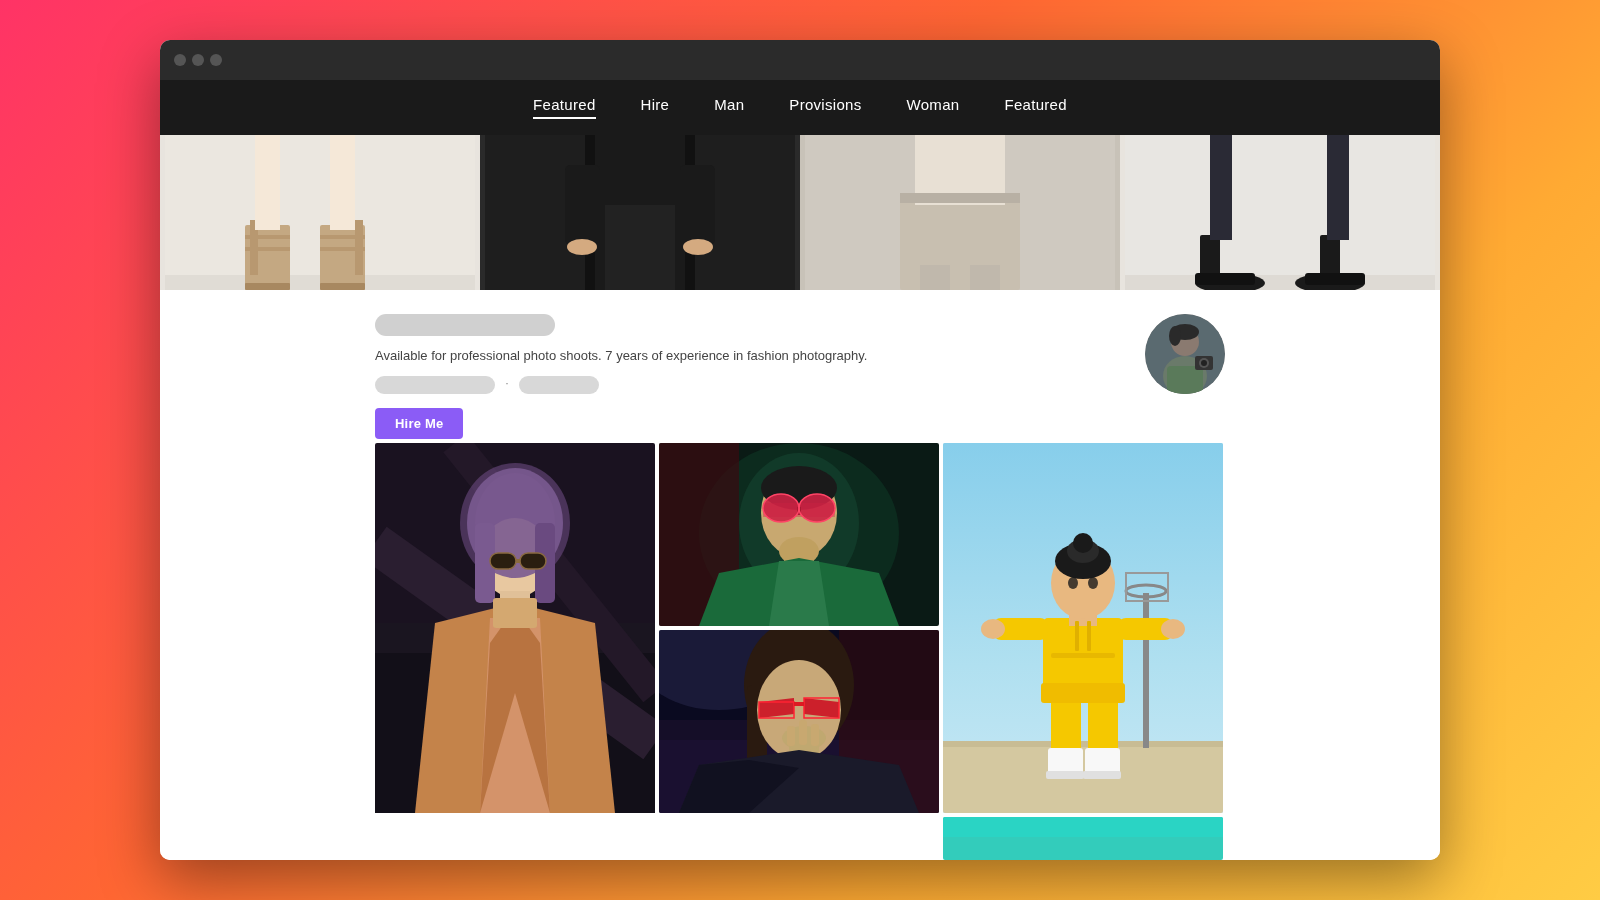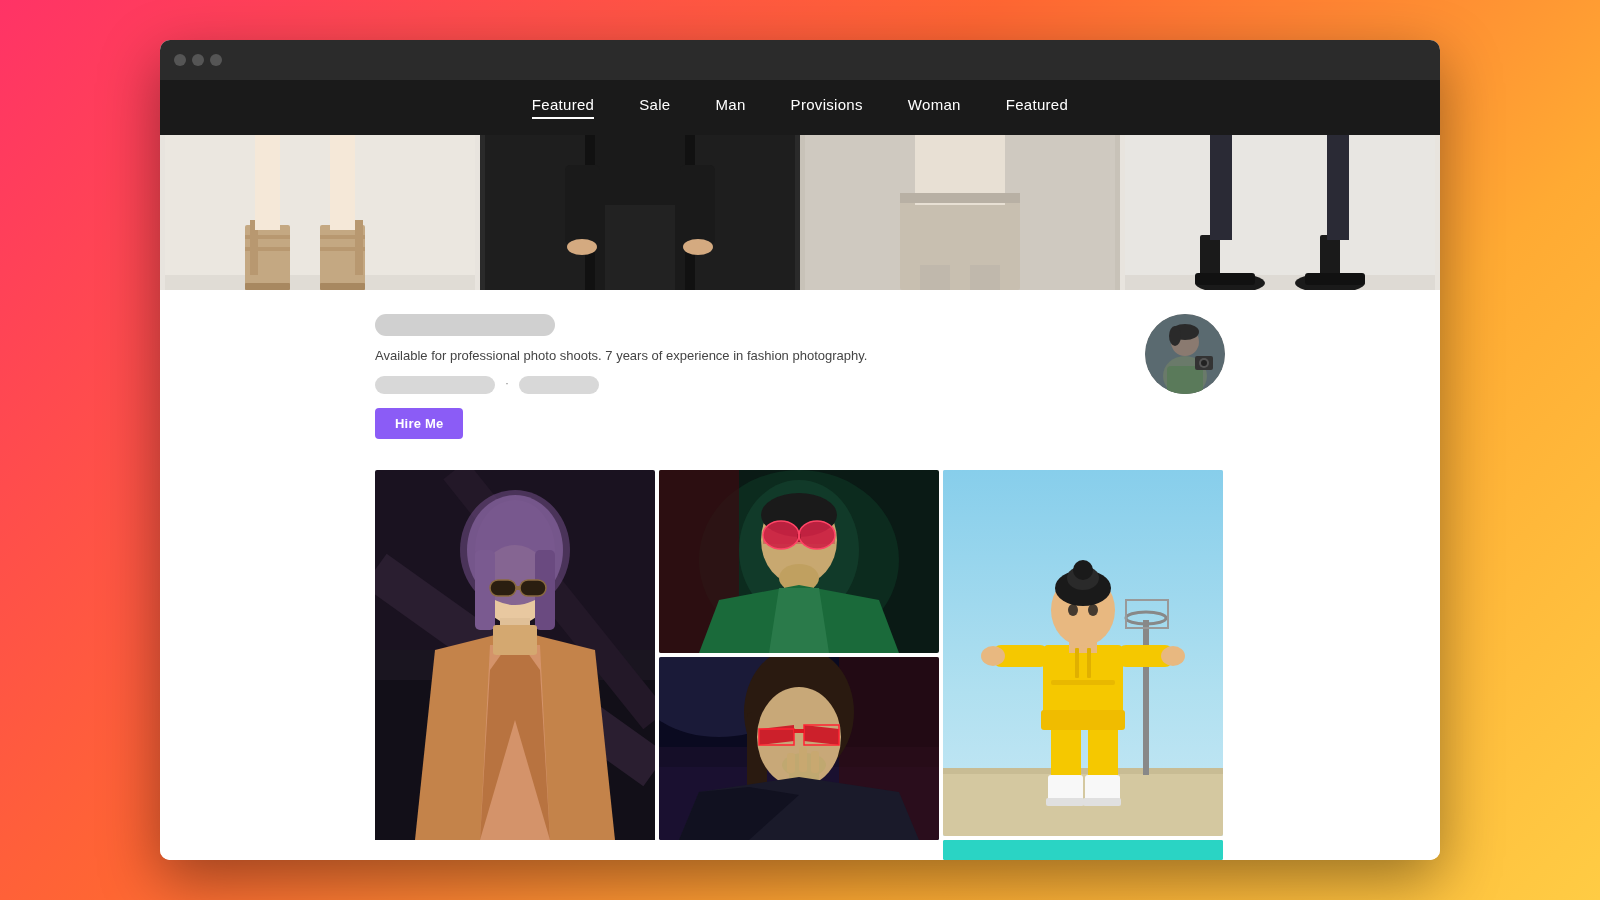--- a/index.html
+++ b/index.html
@@ -127,21 +127,21 @@
     }
 
     
     .fashion-svg {
       width: 100%;
       height: 100%;
     }
 
     
     .profile-section {
-      padding: 24px 0 31px 0;
+      padding: 24px 0 4px 0;
       display: flex;
       align-items: flex-start;
       justify-content: center;
       margin: 0 auto;
       width: 850px;
       flex-shrink: 0;
     }
 
     .profile-left {
       flex: 1;
@@ -274,21 +274,21 @@
       <div class="traffic-light"></div>
       <div class="traffic-light"></div>
     </div>
   </div>
 
   <div class="site-content">
 
     <nav class="nav-bar">
       <ul class="nav-items">
         <li class="nav-item active">Featured</li>
-        <li class="nav-item">Sale</li>
+        <li class="nav-item">Hire</li>
         <li class="nav-item">Man</li>
         <li class="nav-item">Provisions</li>
         <li class="nav-item">Woman</li>
         <li class="nav-item">Featured</li>
       </ul>
     </nav>
 
     <div class="hero-strip">
       <div class="hero-panel hero-panel-1">
         <svg class="fashion-svg" viewBox="0 0 310 155" xmlns="http://www.w3.org/2000/svg">

